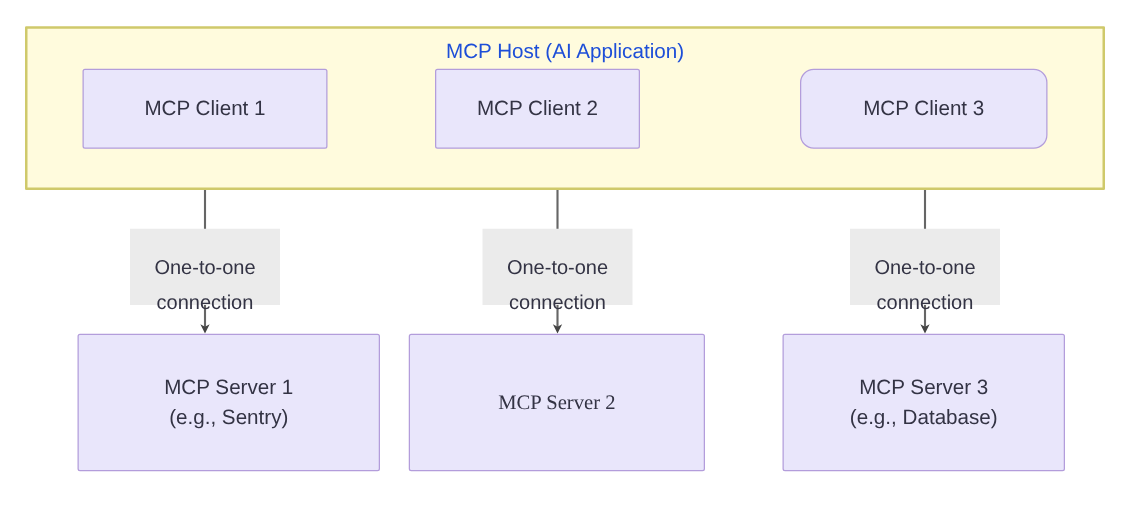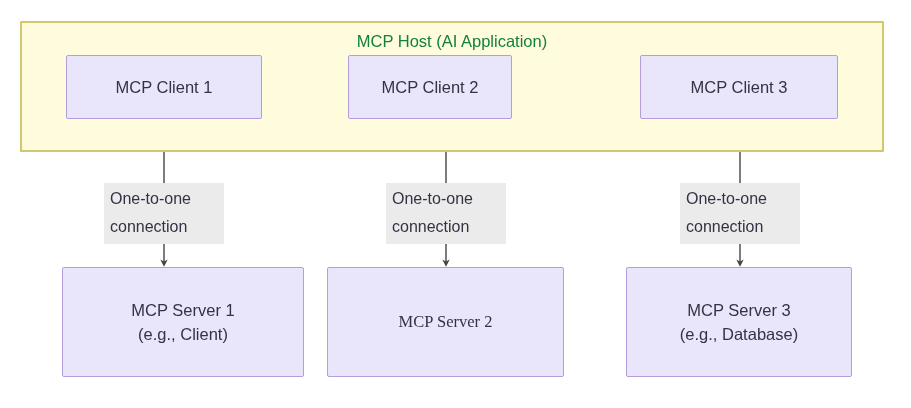--- a/index.html
+++ b/index.html
@@ -37,21 +37,21 @@
     box-sizing: border-box;
     border-radius: 1px;
   }
   .host-title {
     position: absolute;
     left: 0;
     top: 8px;
     width: 100%;
     text-align: center;
     font-size: 16.5px;
-    color: #15803d;
+    color: #1d4ed8;
     line-height: 20px;
     white-space: nowrap;
   }
   .node-box {
     position: absolute;
     background: #e9e6fb;
     border: 1.6px solid #b39ddb;
     box-sizing: border-box;
     border-radius: 2px;
     display: flex;
@@ -65,22 +65,23 @@
   }
   .node-box .line2 {
     display: block;
   }
   .edge-label {
     position: absolute;
     background: #ebebeb;
     color: #333344;
     font-size: 16px;
     line-height: 28px;
+    text-align: center;
     white-space: nowrap;
-    padding: 2px 6px;
+    padding: 18px 6px;
     box-sizing: border-box;
   }
 </style>
 </head>
 <body>
 
 <div id="stage">
 
   <svg id="edges" viewBox="0 0 911 408" width="911" height="408">
     <defs>
@@ -96,40 +97,40 @@
   <div class="host-container">
     <div class="host-title">MCP Host (AI Application)</div>
   </div>
 
   <div class="node-box" style="left:66px; top:55px; width:196px; height:64px;">
     <span>MCP Client 1</span>
   </div>
   <div class="node-box" style="left:348px; top:55px; width:164px; height:64px;">
     <span>MCP Client 2</span>
   </div>
-  <div class="node-box" style="left:640px; top:55px; width:198px; height:64px;">
+  <div class="node-box" style="left:640px; top:55px; width:198px; height:64px;border-radius:11px;">
     <span>MCP Client 3</span>
   </div>
 
   <div class="edge-label" style="left:104px; top:183px; width:120px; height:61px;">
     <span>One-to-one</span><br>
     <span>connection</span>
   </div>
   <div class="edge-label" style="left:386px; top:183px; width:120px; height:61px;">
     <span>One-to-one</span><br>
     <span>connection</span>
   </div>
   <div class="edge-label" style="left:680px; top:183px; width:120px; height:61px;">
     <span>One-to-one</span><br>
     <span>connection</span>
   </div>
 
   <div class="node-box" style="left:62px; top:267px; width:242px; height:110px;">
     <span>MCP Server 1</span>
-    <span class="line2">(e.g., Client)</span>
+    <span class="line2">(e.g., Sentry)</span>
   </div>
   <div class="node-box" style="left:327px; top:267px; width:237px; height:110px;font-family:Liberation Serif, serif;">
     <span>MCP Server 2</span>
   </div>
   <div class="node-box" style="left:626px; top:267px; width:226px; height:110px;">
     <span>MCP Server 3</span>
     <span class="line2">(e.g., Database)</span>
   </div>
 
 </div>

